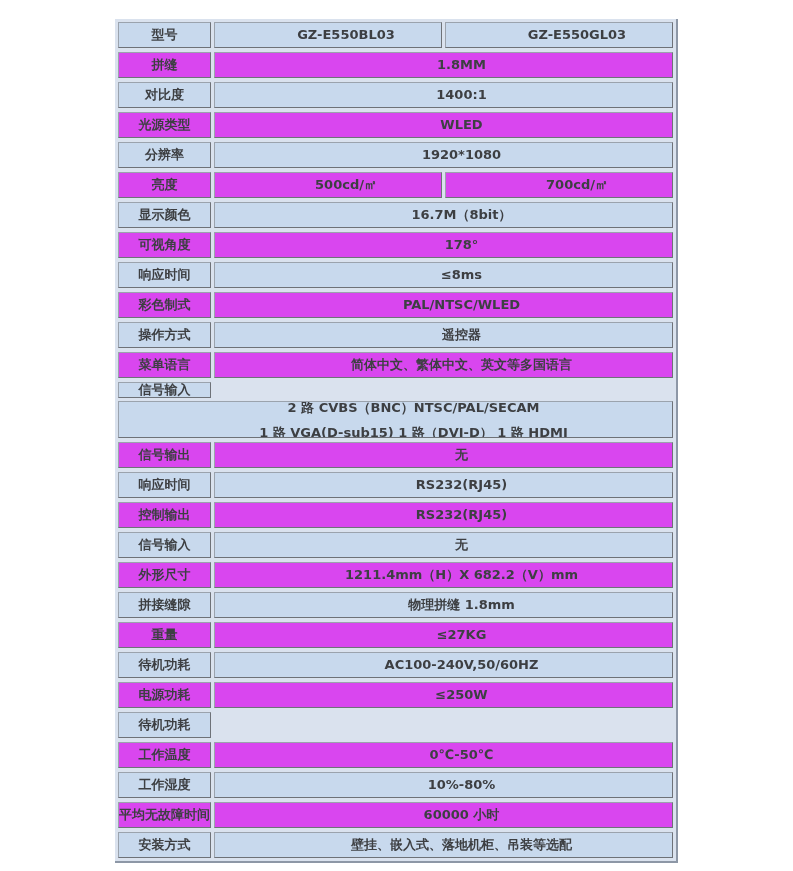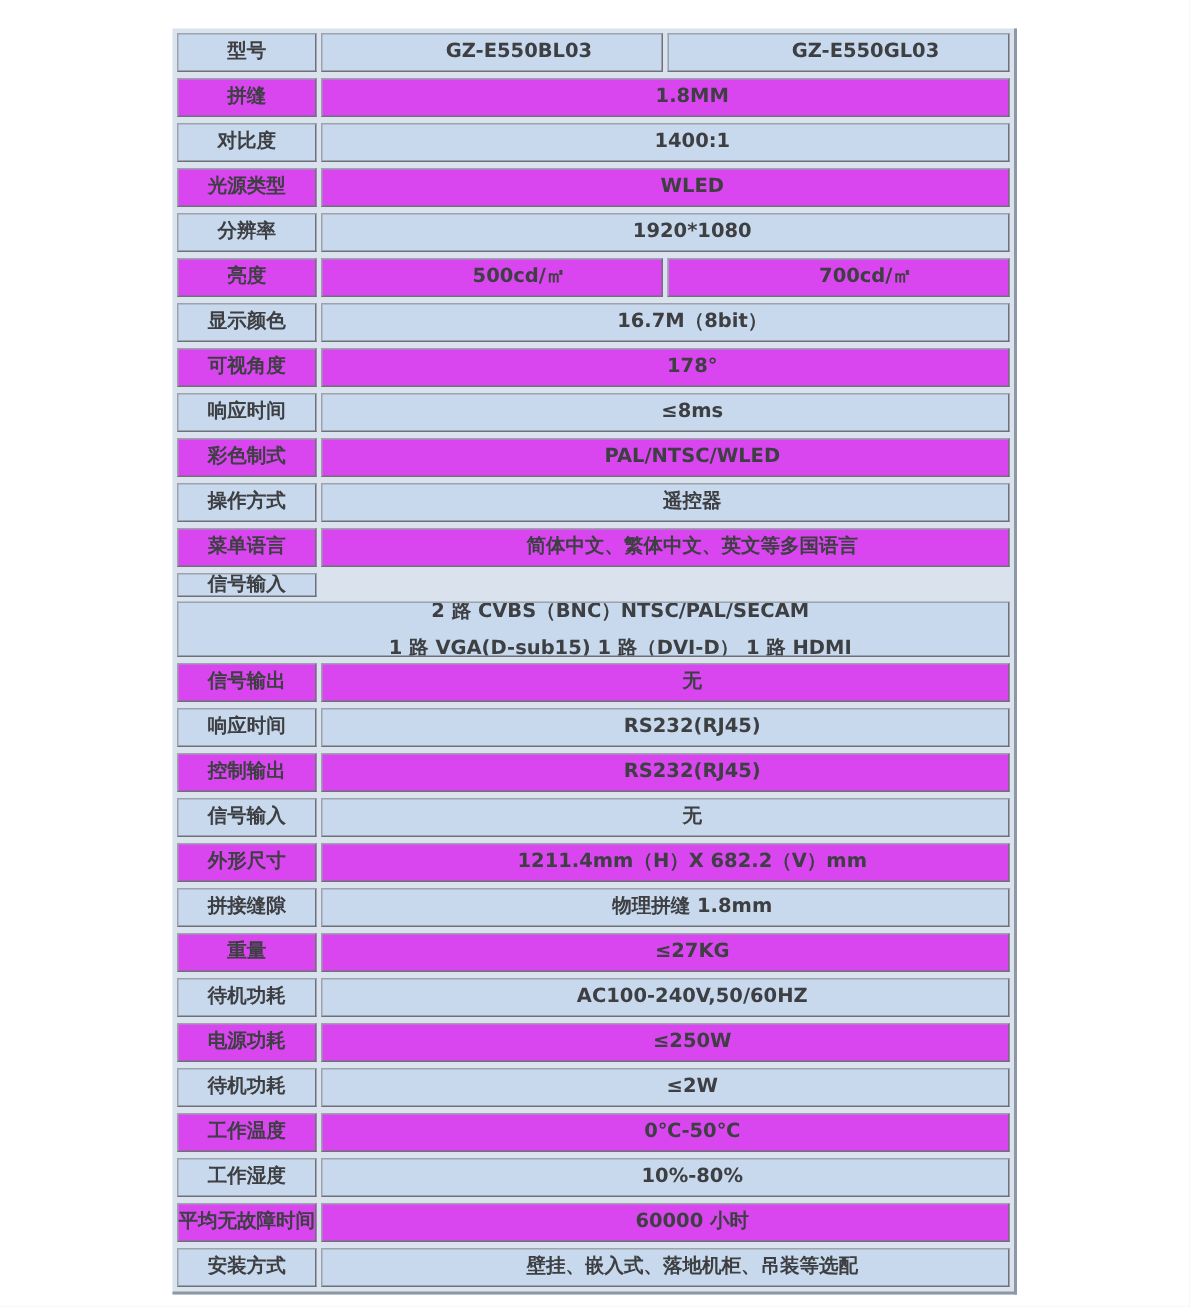--- a/index.html
+++ b/index.html
@@ -147,21 +147,20 @@
     <div class="spec-row row-blue">
       <div class="cell label">待机功耗</div>
       <div class="cell value">AC100-240V,50/60HZ</div>
     </div>
     <div class="spec-row row-white">
       <div class="cell label">电源功耗</div>
       <div class="cell value">≤250W</div>
     </div>
     <div class="spec-row row-blue">
       <div class="cell label">待机功耗</div>
-      <div class="cell value">≤2W</div>
     </div>
     <div class="spec-row row-white">
       <div class="cell label">工作温度</div>
       <div class="cell value">0℃-50℃</div>
     </div>
     <div class="spec-row row-blue">
       <div class="cell label">工作湿度</div>
       <div class="cell value">10%-80%</div>
     </div>
     <div class="spec-row row-white">

